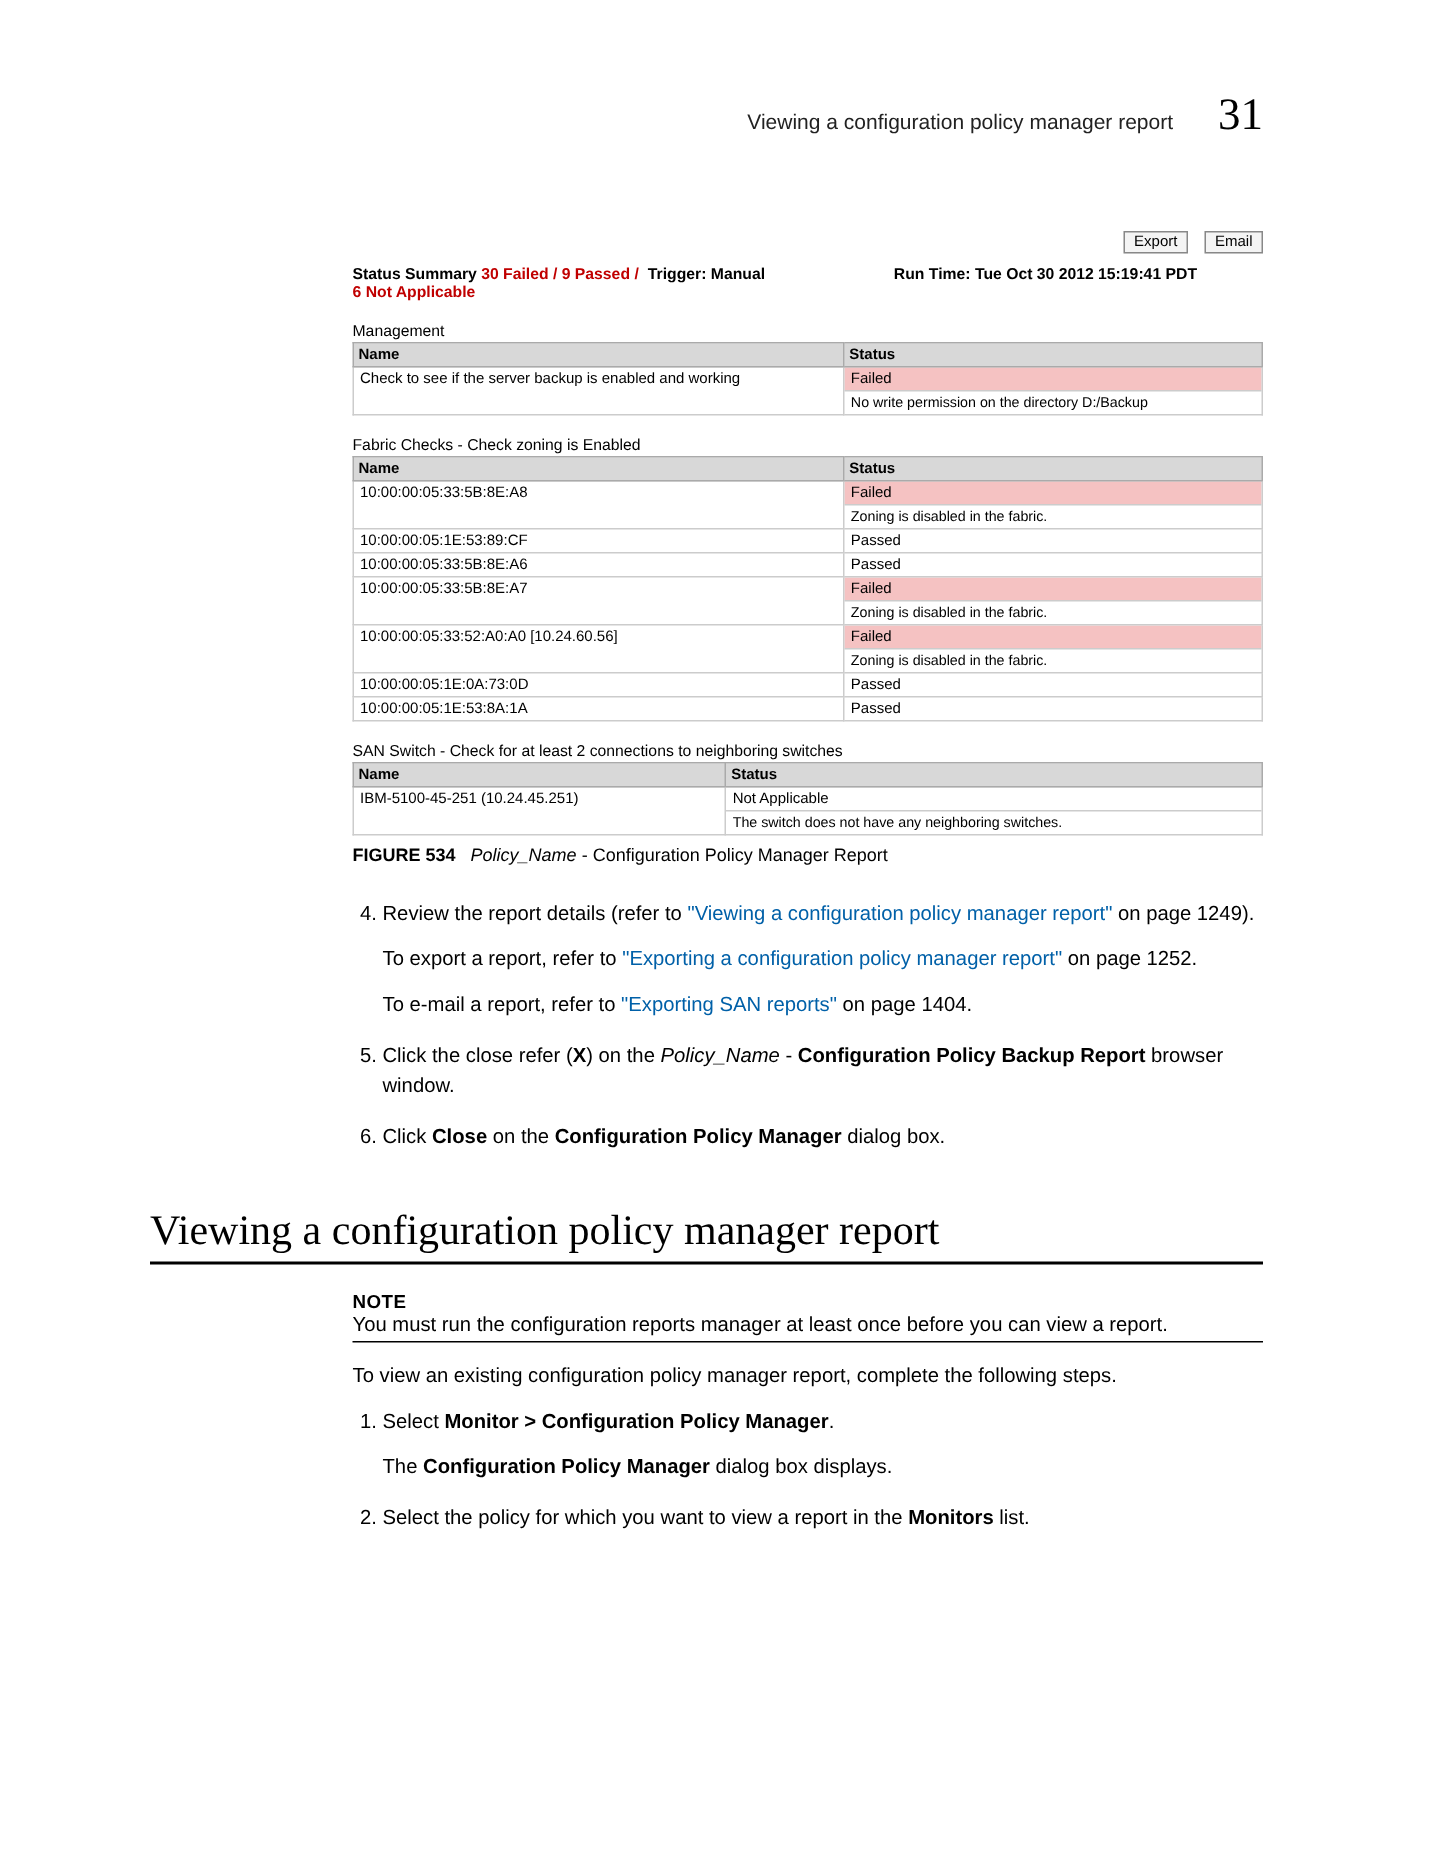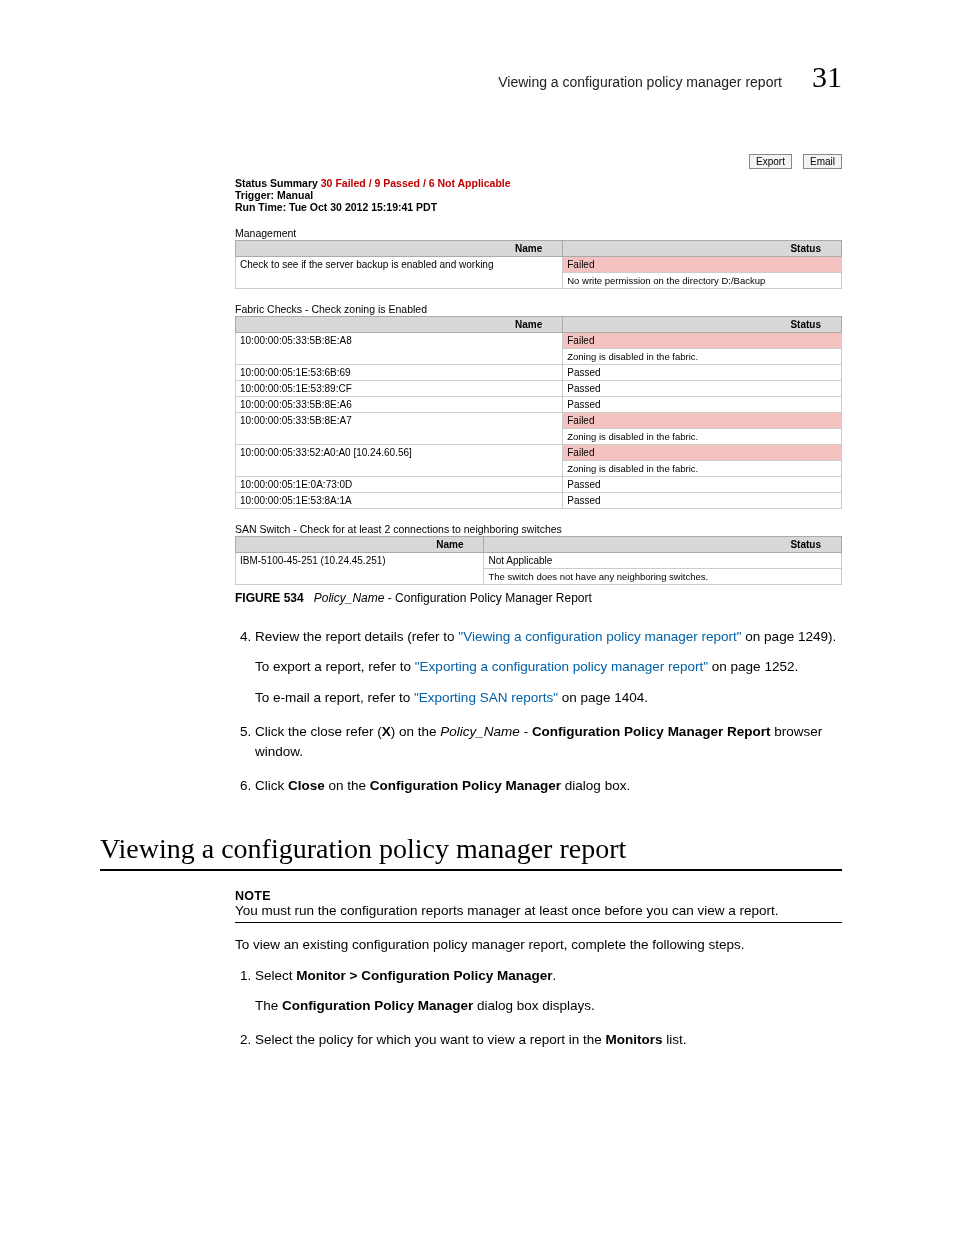--- a/index.html
+++ b/index.html
@@ -48,42 +48,41 @@
     cursor: pointer;
     margin-left: -1px;
   }
   .summary-row {
     display: flex;
     justify-content: space-between;
     align-items: flex-start;
     font-size: 10.5px;
     font-weight: bold;
     margin-bottom: 12px;
-    flex-direction: column;
   }
   .summary-left { flex: 1.2; }
   .summary-mid { flex: 1; text-align: left; }
-  .summary-right { flex: 1.5; text-align: right; }
+  .summary-right { flex: 1.5; }
   .red-inline { color: #c00000; }
   .section-title {
     font-size: 10.5px;
     font-weight: normal;
     margin-top: 14px;
     margin-bottom: 1px;
   }
   table.report {
     width: 100%;
     border-collapse: collapse;
     font-size: 10px;
     table-layout: fixed;
   }
   table.report th {
     background: #d8d8d8;
-    text-align: right;
-    padding: 2px 20px;
+    text-align: left;
+    padding: 2px 3px;
     border: 1px solid #aaa;
     font-weight: bold;
   }
   table.report td {
     border: 1px solid #ccc;
     padding: 2px 4px;
     vertical-align: top;
   }
   .status-cell { padding: 0 !important; }
   .status-inner { padding: 2px 4px; }
@@ -208,26 +207,20 @@
         <th>Status</th>
       </tr>
       <tr>
         <td>10:00:00:05:33:5B:8E:A8</td>
         <td class="status-cell">
           <div class="status-inner failed-bg">Failed</div>
           <div class="detail-line">Zoning is disabled in the fabric.</div>
         </td>
       </tr>
       <tr>
-        <td>10:00:00:05:1E:53:6B:69</td>
-        <td class="status-cell">
-              <div class="status-inner">Passed</div>
-            </td>
-      </tr>
-      <tr>
         <td>10:00:00:05:1E:53:89:CF</td>
         <td class="status-cell">
               <div class="status-inner">Passed</div>
             </td>
       </tr>
       <tr>
         <td>10:00:00:05:33:5B:8E:A6</td>
         <td class="status-cell">
               <div class="status-inner">Passed</div>
             </td>
@@ -287,21 +280,21 @@
     <span class="lbl">FIGURE 534</span>&nbsp;&nbsp;&nbsp;<span class="ital">Policy_Name</span><span> - Configuration Policy Manager Report</span>
   </div>
 
   <ol class="steps" start="4">
     <li>
       <span>Review the report details (refer to </span><a href="#" class="xref">"Viewing a configuration policy manager report"</a><span> on page 1249).</span>
       <p><span>To export a report, refer to </span><a href="#" class="xref">"Exporting a configuration policy manager report"</a><span> on page 1252.</span></p>
       <p><span>To e-mail a report, refer to </span><a href="#" class="xref">"Exporting SAN reports"</a><span> on page 1404.</span></p>
     </li>
     <li>
-      <span>Click the close refer (</span><span class="bold">X</span><span>) on the </span><span class="ital">Policy_Name</span><span> - </span><span class="bold">Configuration Policy Manager Report</span><span> browser window.</span>
+      <span>Click the close refer (</span><span class="bold">X</span><span>) on the </span><span class="ital">Policy_Name</span><span> - </span><span class="bold">Configuration Policy Backup Report</span><span> browser window.</span>
     </li>
     <li>
       <span>Click </span><span class="bold">Close</span><span> on the </span><span class="bold">Configuration Policy Manager</span><span> dialog box.</span>
     </li>
   </ol>
 
   <h1 class="section">Viewing a configuration policy manager report</h1>
   <hr class="heavy">
 
   <div class="note-block">

